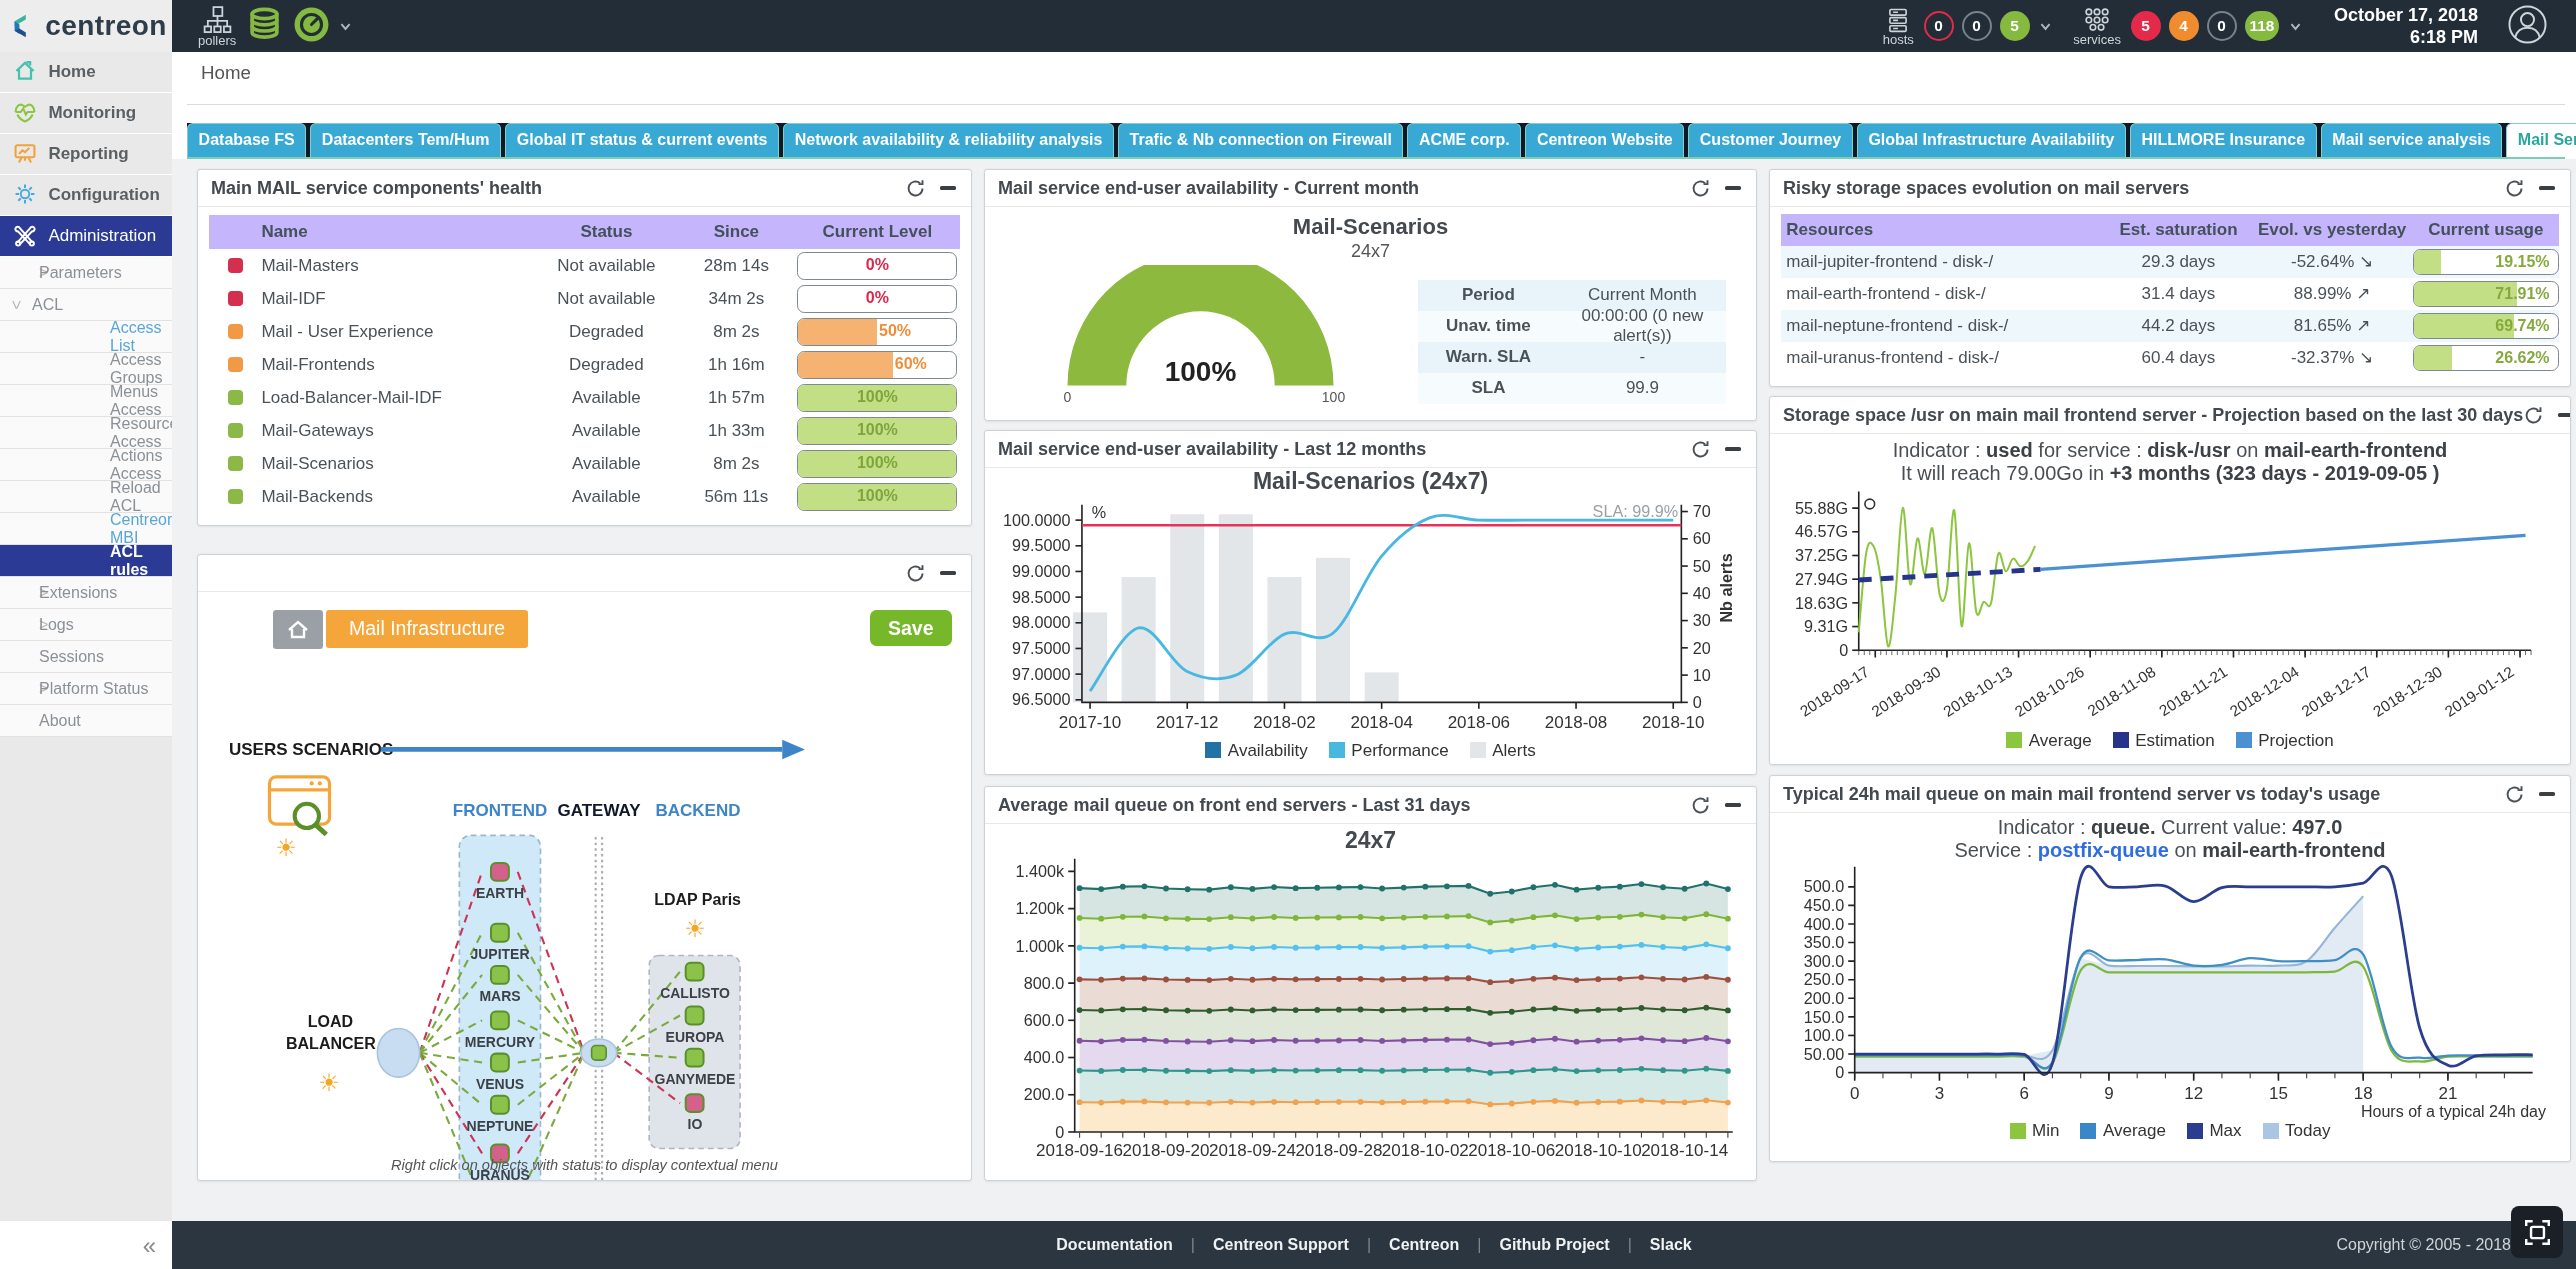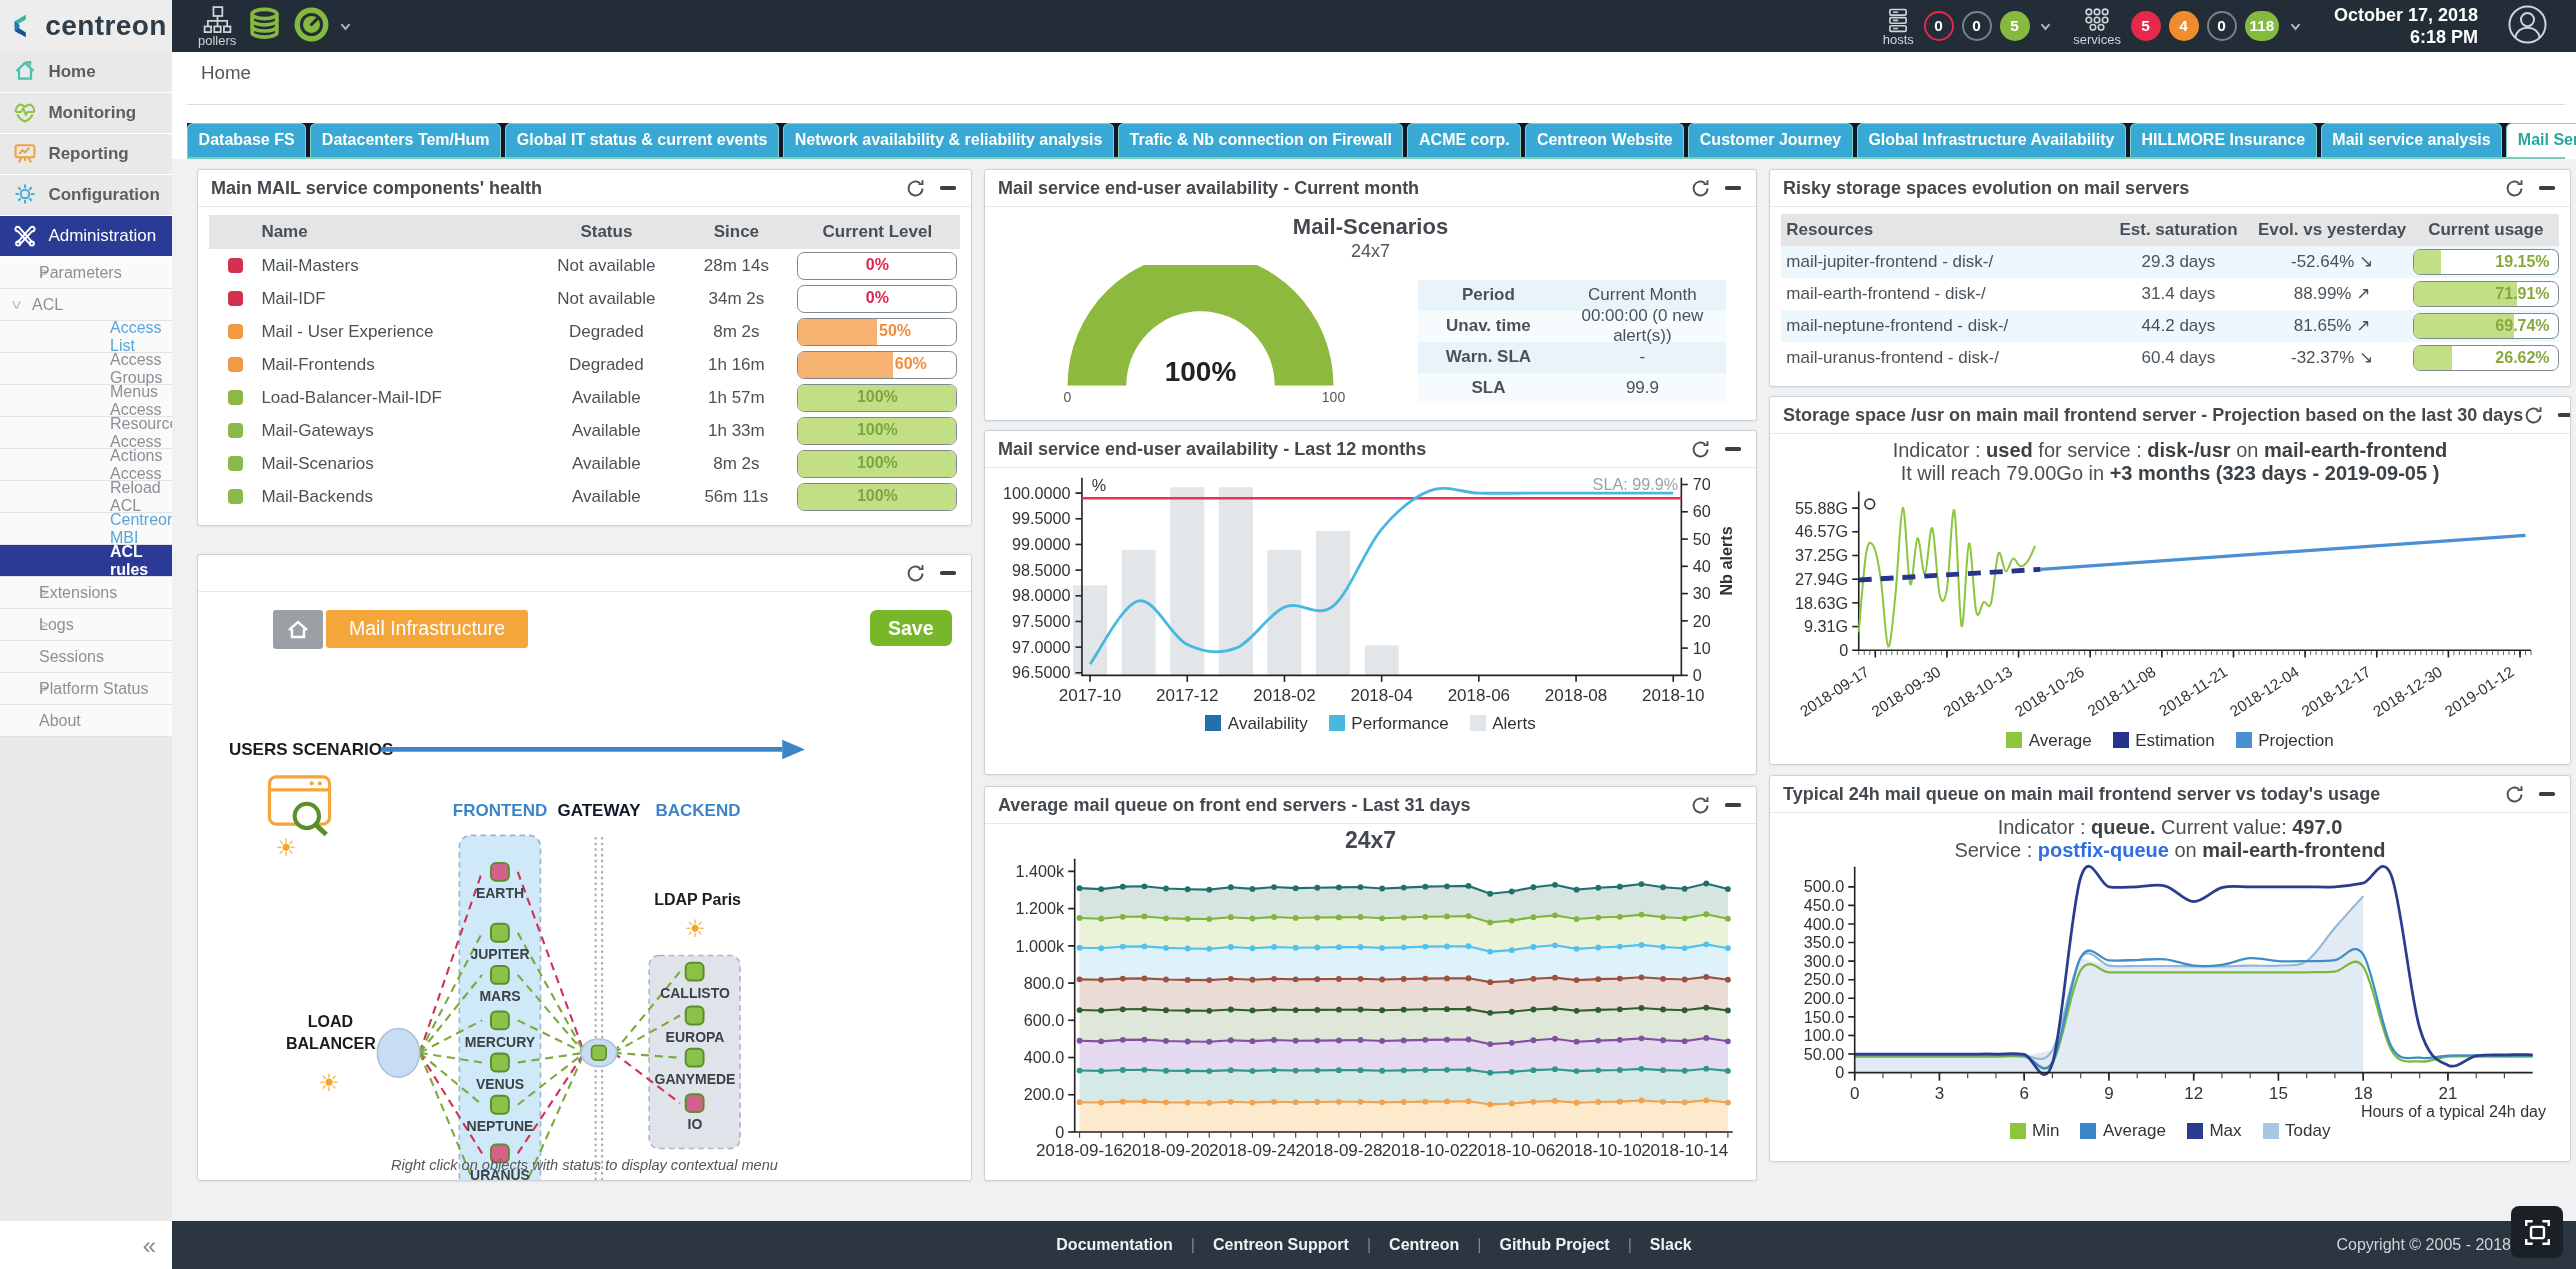--- a/index.html
+++ b/index.html
@@ -44,21 +44,21 @@
   .widget { position:absolute; background:#fff; border:0.8px solid #cdd2d6; border-radius:3.2px; box-shadow:0 0.8px 2.4px rgba(0,0,0,.07); overflow:hidden; }
   .whead { height:37px; border-bottom:0.8px solid #e8e8e8; display:flex; align-items:center; padding:0 13px; }
   .wtitle { font-size:18px; font-weight:bold; color:#43494e; flex:1; white-space:nowrap; }
   .wicons { display:flex; align-items:center; gap:11.4px; }
   .icon-btn { width:21px; height:21px; display:flex; align-items:center; justify-content:center; cursor:pointer; }
   .minus-glyph { width:16px; height:4.9px; background:#3a3f44; border-radius:1.6px; }
   .wbody { position:relative; }
 
   
   .tbl { width:100%; }
-  .tbl-head { display:flex; background:#e5e5e5; font-weight:bold; color:#44505a; font-size:17px; align-items:center; }
+  .tbl-head { display:flex; background:#c4b5fd; font-weight:bold; color:#44505a; font-size:17px; align-items:center; }
   .tbl-row { display:flex; align-items:center; font-size:17px; color:#4a5258; }
   .tbl-row.alt { background:#eef7fc; }
   .status-sq { width:15.4px; height:15.4px; border-radius:4px; margin:0 auto; }
   .hbar { position:relative; height:28px; border:1.6px solid #7e8890; border-radius:7.3px; background:#fff; overflow:hidden; }
   .hbar .fill { position:absolute; left:0; top:0; bottom:0; border-radius:4.9px 0 0 4.9px; }
   .hbar .pctlbl { position:absolute; top:0; height:24px; line-height:24px; font-size:16px; font-weight:bold; }
   .ubar { position:relative; height:26px; border:1.6px solid #7e8890; border-radius:7.3px; background:#fff; overflow:hidden; }
   .ubar .fill { position:absolute; left:0; top:0; bottom:0; background:#c2df85; }
   .ubar .pctlbl { position:absolute; top:0; right:8px; height:23px; line-height:23px; font-size:16px; font-weight:bold; color:#86a93e; }
 
@@ -621,20 +621,21 @@
                   <path d="M20 2.5 v4.5 h-4.5" fill="none"></path>
                 </g>
               </svg>
             </span>
             <span class="icon-btn">
               <span class="minus-glyph"></span>
             </span>
           </div>
         </div>
         <div class="wbody" style="height: 307px;">
+          <div class="chart-title">Mail-Scenarios (24x7)</div>
           <div style="margin-left: 11.4px;"><svg width="747" height="243" viewBox="0 0 920 300">
               <rect x="94" y="144.93793103448274" width="42" height="111.06206896551726" fill="#e2e6e9"></rect>
               <rect x="154" y="101.18620689655172" width="42" height="154.8137931034483" fill="#e2e6e9"></rect>
               <rect x="214" y="23.779310344827586" width="42" height="232.2206896551724" fill="#e2e6e9"></rect>
               <rect x="274" y="23.779310344827586" width="42" height="232.2206896551724" fill="#e2e6e9"></rect>
               <rect x="334" y="101.18620689655172" width="42" height="154.8137931034483" fill="#e2e6e9"></rect>
               <rect x="394" y="77.62758620689655" width="42" height="178.37241379310345" fill="#e2e6e9"></rect>
               <rect x="454" y="218.97931034482758" width="42" height="37.02068965517242" fill="#e2e6e9"></rect>
               <path d="M105 12 V256 H845 V12" stroke="#222" fill="none" stroke-width="2"></path>
               <line x1="97" y1="252.831168831169" x2="105" y2="252.831168831169" stroke="#222" stroke-width="2"></line>

